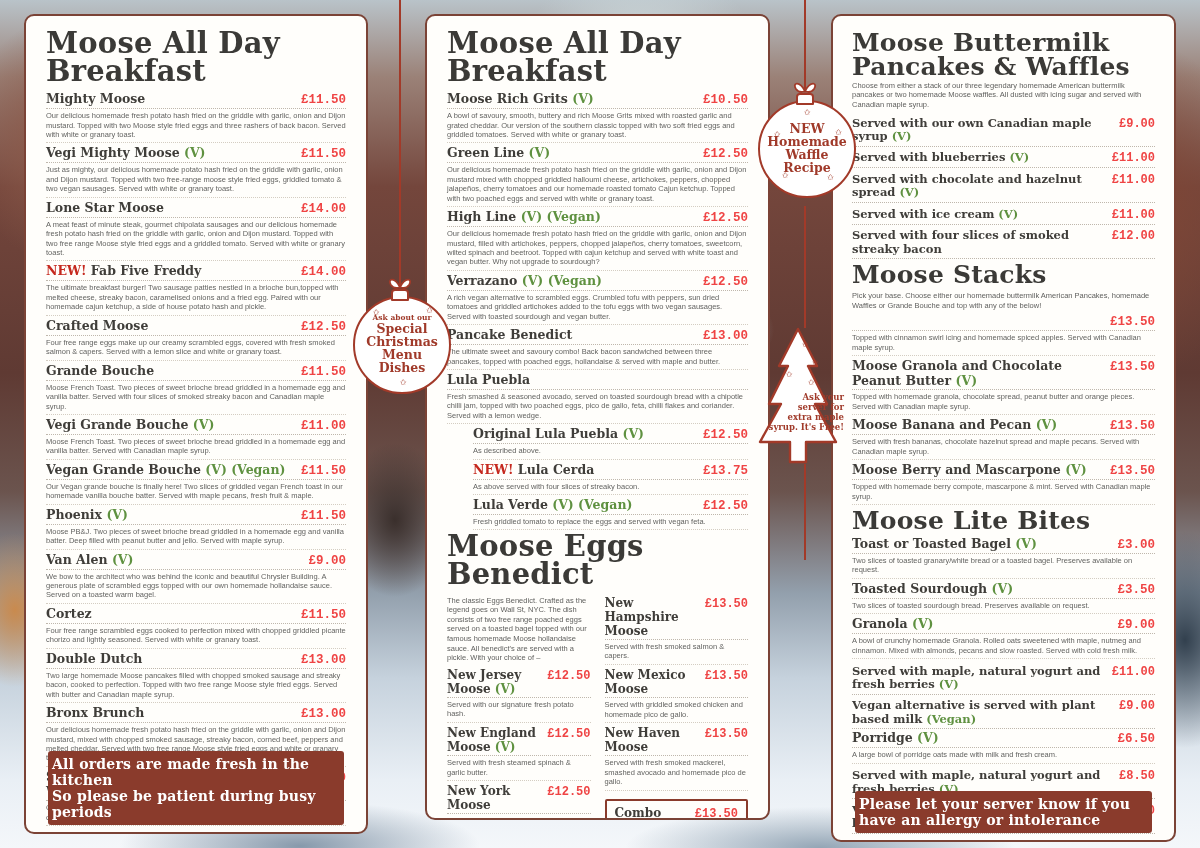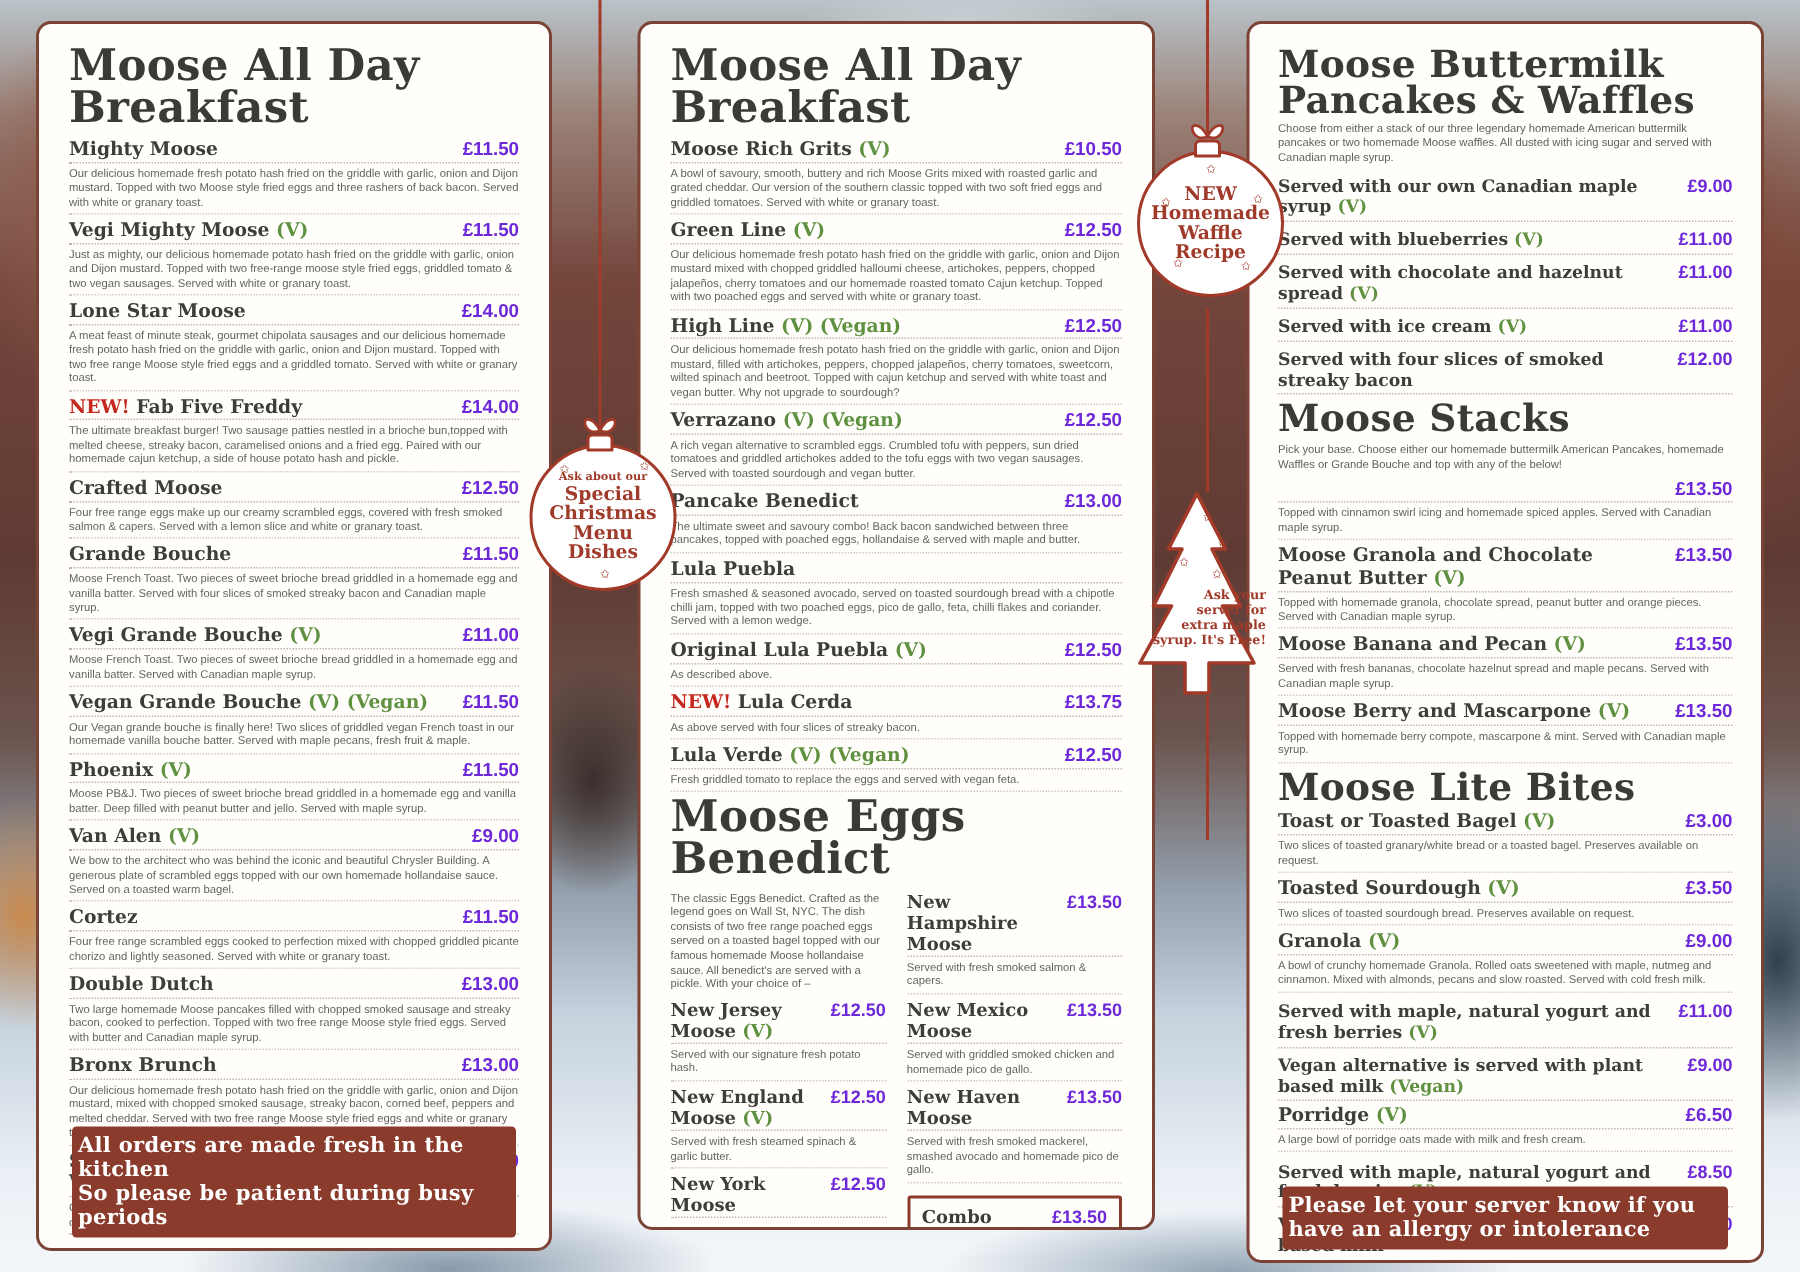--- a/index.html
+++ b/index.html
@@ -31,24 +31,24 @@
 
   .sec-title{font-family:"DejaVu Serif",serif;font-weight:800;font-size:29px;line-height:.95;
              color:#3b3a37;letter-spacing:.2px;margin:2px 0 7px;}
   #panel-right .sec-title{font-size:25px;margin:4px 0 4px;}
 
   .intro{font-size:7.5px;line-height:1.28;color:#5f5f5d;margin:0 0 5px;}
 
   .mi{margin-bottom:3px;}
   .mi .head{display:flex;align-items:baseline;border-bottom:1px dotted #bfb7ac;padding-bottom:1px;}
   .mi .nm{font-family:"DejaVu Serif",serif;font-weight:700;font-size:12.5px;line-height:1.18;color:#3f3d39;}
-  .mi .pr{margin-left:auto;padding-left:8px;font-family:Liberation Sans, sans-serif;font-weight:700;
-          font-size:12.5px;color:#6d28d9;white-space:nowrap;}
+  .mi .pr{margin-left:auto;padding-left:8px;font-family:Liberation Mono, monospace;font-weight:700;
+          font-size:12.5px;color:#ef4444;white-space:nowrap;}
   .mi .ds{font-size:7.5px;line-height:1.26;color:#636361;border-bottom:1px dotted #d4cdc2;padding:2px 0 3px;}
-  .mi.indent{}
+  .mi.indent{margin-left:26px;}
   .tag{color:#5f9140;}
   .new{color:#c5281e;}
 
   .mi.option{margin-bottom:2px;}
   .mi.option .head{padding:2.5px 0 2px;}
   .mi.option .nm{font-size:11.5px;}
   .mi.option .pr{font-size:12px;}
 
   .two-col{display:flex;gap:14px;}
   .two-col .col{flex:1;min-width:0;}

